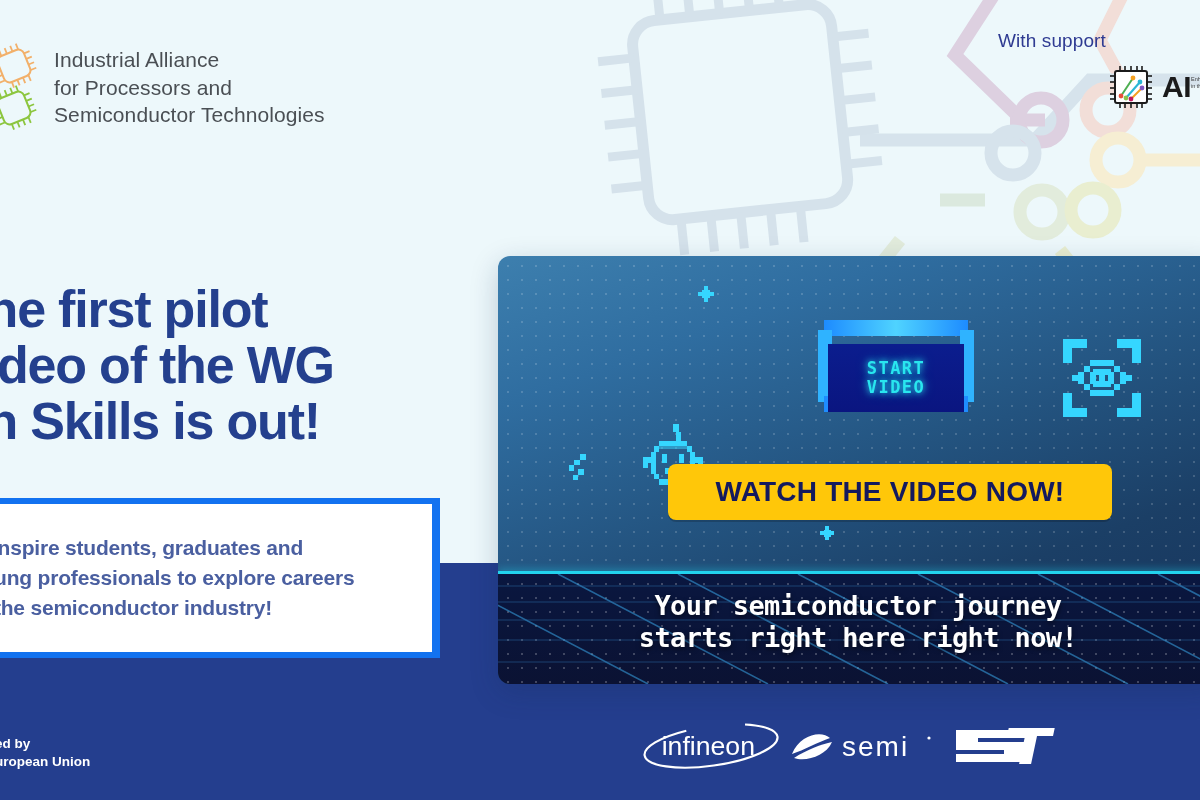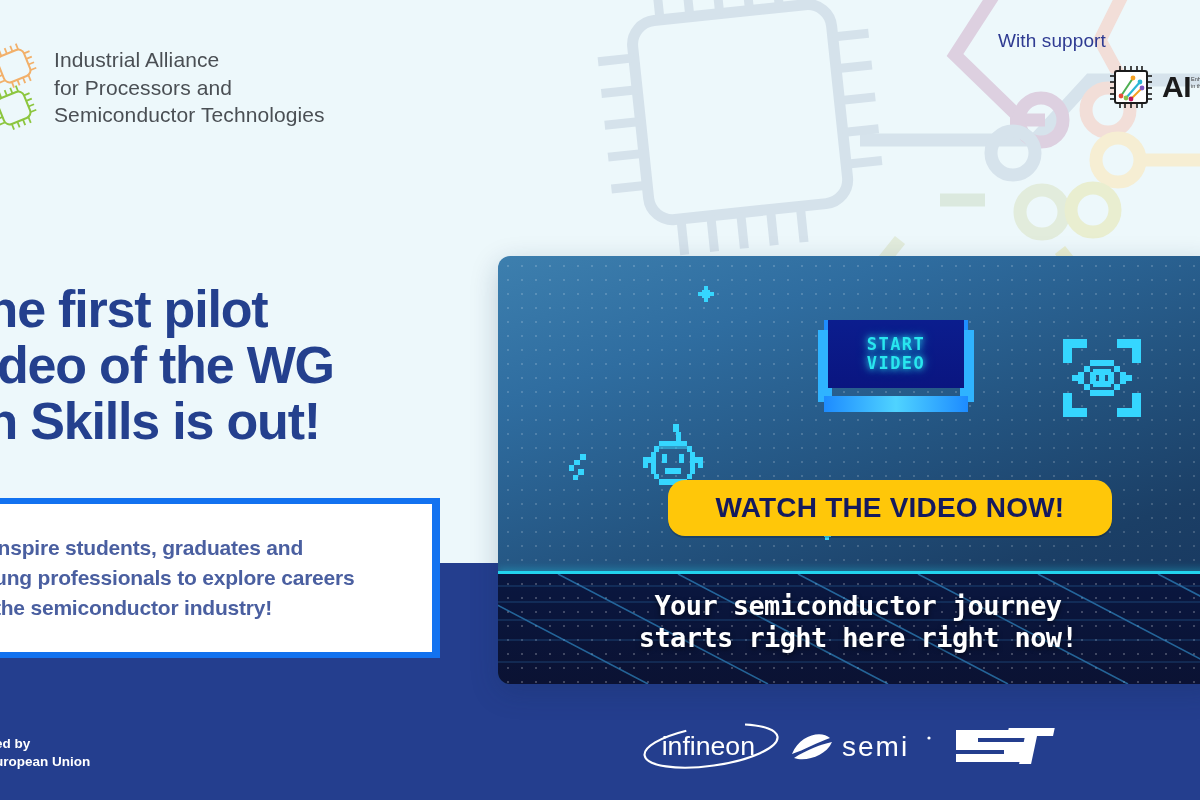--- a/index.html
+++ b/index.html
@@ -106,42 +106,42 @@
     position:absolute; left:6px; top:0; width:144px; height:16px;
     background:linear-gradient(90deg,#1d8bff,#4fd3ff,#1d8bff);
   }
   .sc-barBot {
     position:absolute; left:6px; top:76px; width:144px; height:16px;
     background:linear-gradient(90deg,#1d8bff,#4fd3ff,#1d8bff);
   }
   .sc-sideL { position:absolute; left:0; top:10px; width:14px; height:72px; background:#2fb3ff; }
   .sc-sideR { position:absolute; left:142px; top:10px; width:14px; height:72px; background:#2fb3ff; }
   .sc-screen {
-    position:absolute; left:10px; top:0; width:136px; height:68px;
+    position:absolute; left:10px; top:24px; width:136px; height:68px;
     background:linear-gradient(180deg,#0b1d8e,#0a1580);
     display:flex; flex-direction:column; align-items:center; justify-content:center; gap:2px;
   }
   .sc-line {
     font-family:"DejaVu Sans Mono", monospace;
     font-size:17px; font-weight:700; letter-spacing:1.5px;
     color:#29e6ef; text-shadow:0 0 6px rgba(41,230,239,.95), 0 0 12px rgba(41,230,239,.6);
     line-height:1;
   }
 
   
   .eye-icon { position:absolute; left:556px; top:74px; width:96px; height:96px; }
   .robot-icon { position:absolute; left:140px; top:168px; width:70px; height:72px; }
   .spark-a { position:absolute; left:200px; top:30px; width:16px; height:16px; }
   .spark-b { position:absolute; left:322px; top:270px; width:14px; height:14px; }
   .spark-c { position:absolute; left:70px; top:198px; width:24px; height:30px; }
 
   
   .watch-btn {
-    position:absolute; left:170px; top:224px; width:444px; height:56px;
-    background:#ffc709; border-radius:17px;
+    position:absolute; left:170px; top:208px; width:444px; height:56px;
+    background:#ffc709; border-radius:8px;
     display:flex; align-items:center; justify-content:center;
     border:none; cursor:pointer;
     box-shadow:0 2px 0 rgba(0,0,0,.18);
   }
   .watch-btn-label {
     font-size:28px; font-weight:800; color:#141a5e; letter-spacing:.2px; white-space:nowrap;
   }
 
   
   .tagline {

